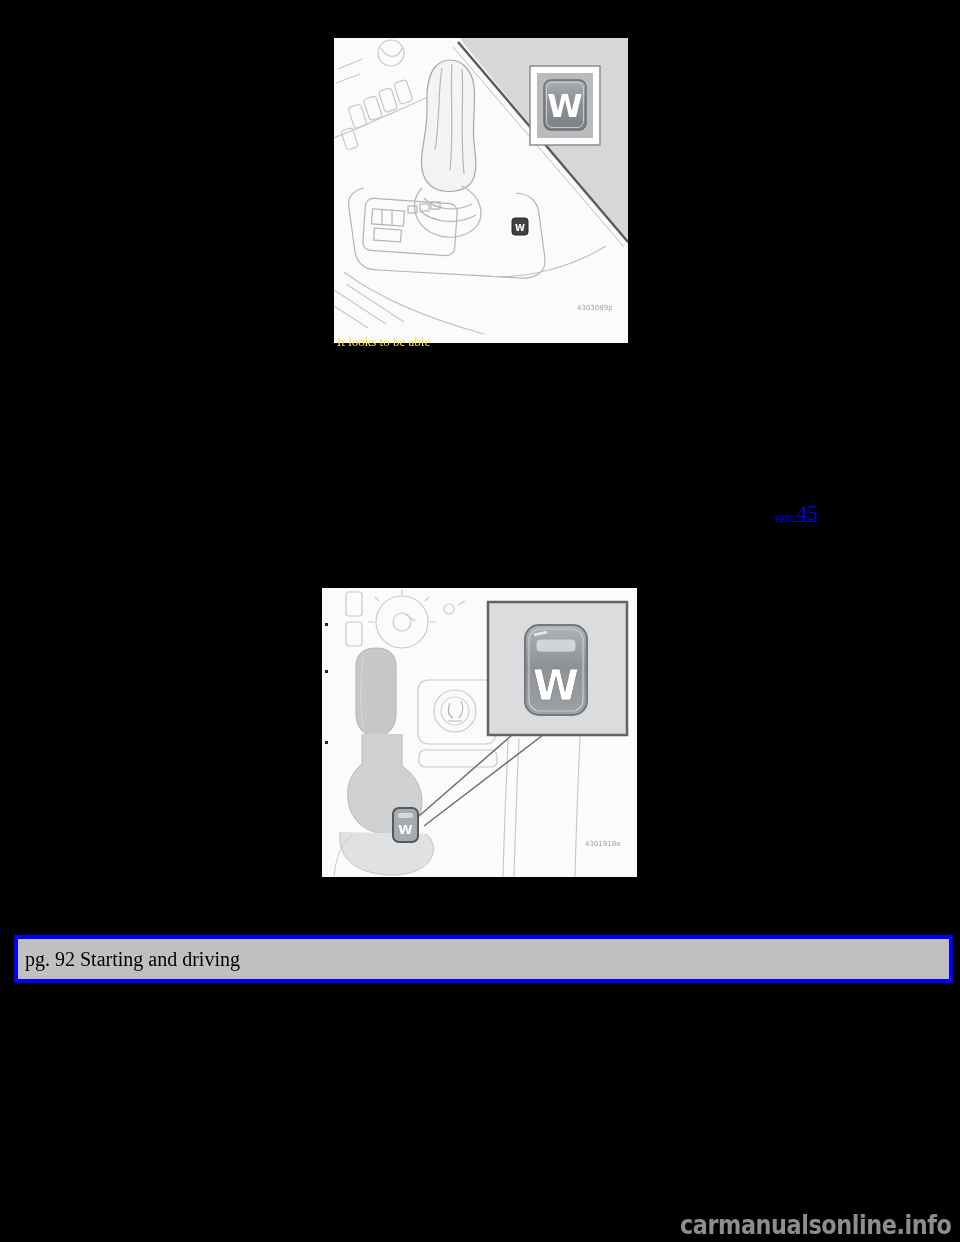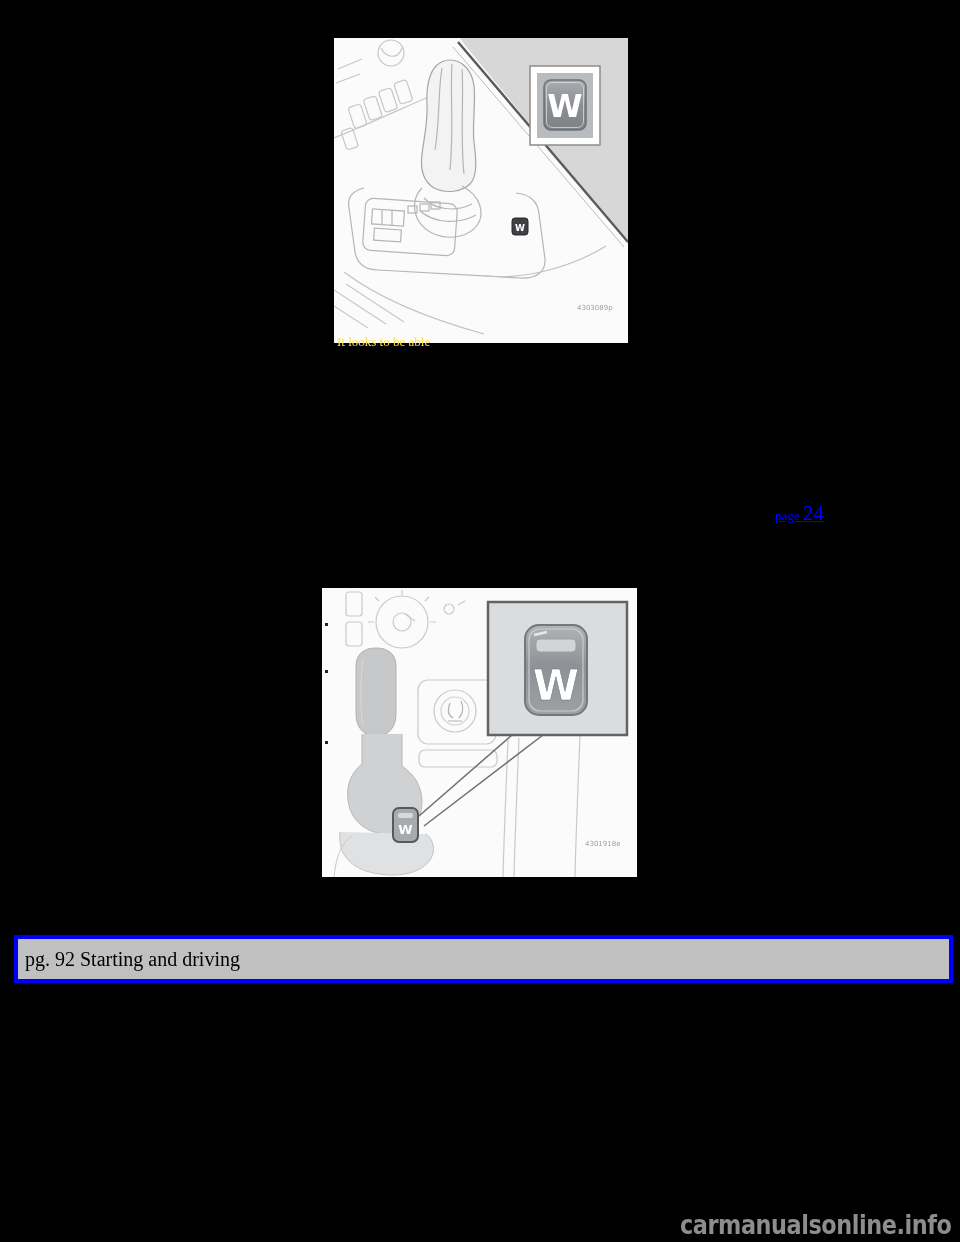--- a/index.html
+++ b/index.html
@@ -33,21 +33,21 @@
   }
   
   .page-link{
     position:absolute;
     left:775px;top:501px;
     color:#0000ff;
     text-decoration:underline;
     white-space:nowrap;
     cursor:pointer;
   }
-  .page-link .small{font-size:13px;}
+  .page-link .small{font-size:10px;}
   .page-link .big{font-size:21px;}
   
   .banner{
     position:absolute;
     left:14px;top:935px;
     width:924px;height:40px;
     border:4px solid #0000fa;
     background:#c0c0c0;
     color:#000;
     font-size:20px;
@@ -144,21 +144,21 @@
       <text x="231" y="79" font-size="32" font-weight="bold" fill="#ffffff" text-anchor="middle">W</text>
     </g>
 
     <text x="243" y="272" class="figcode">4303089p</text>
   </svg>
 </div>
 
 <div class="caption-frag">It looks to be able</div>
 
 <a class="page-link">
-  <span class="small">page </span><span class="big">24</span>
+  <span class="small">page </span><span class="big">45</span>
 </a>
 
 <div class="figure" style="left:322px;top:588px;width:315px;height:289px;">
   <svg viewBox="0 0 315 289">
     <defs>
       <linearGradient id="g2" x1="0" y1="0" x2="0" y2="1">
         <stop offset="0" stop-color="#b0b4b7"></stop>
         <stop offset="0.45" stop-color="#8e9296"></stop>
         <stop offset="1" stop-color="#9da1a4"></stop>
       </linearGradient>

